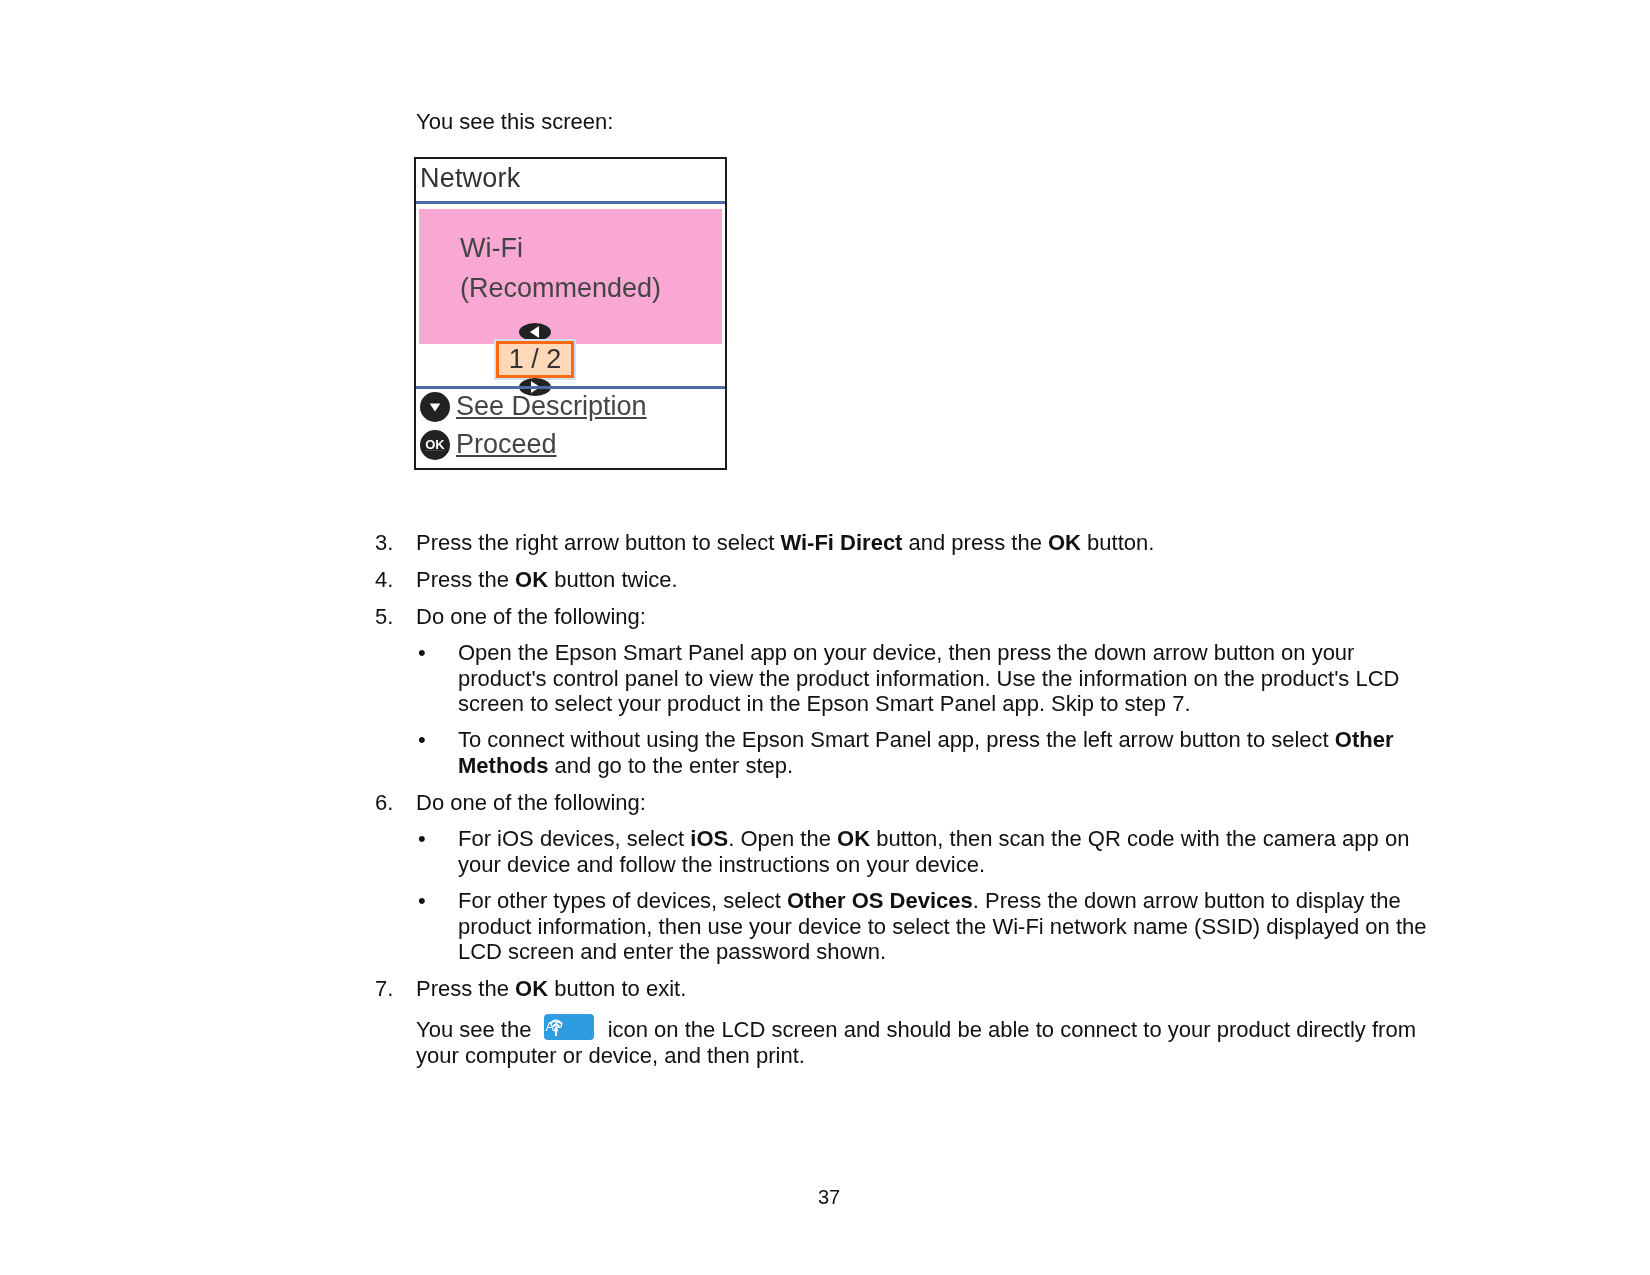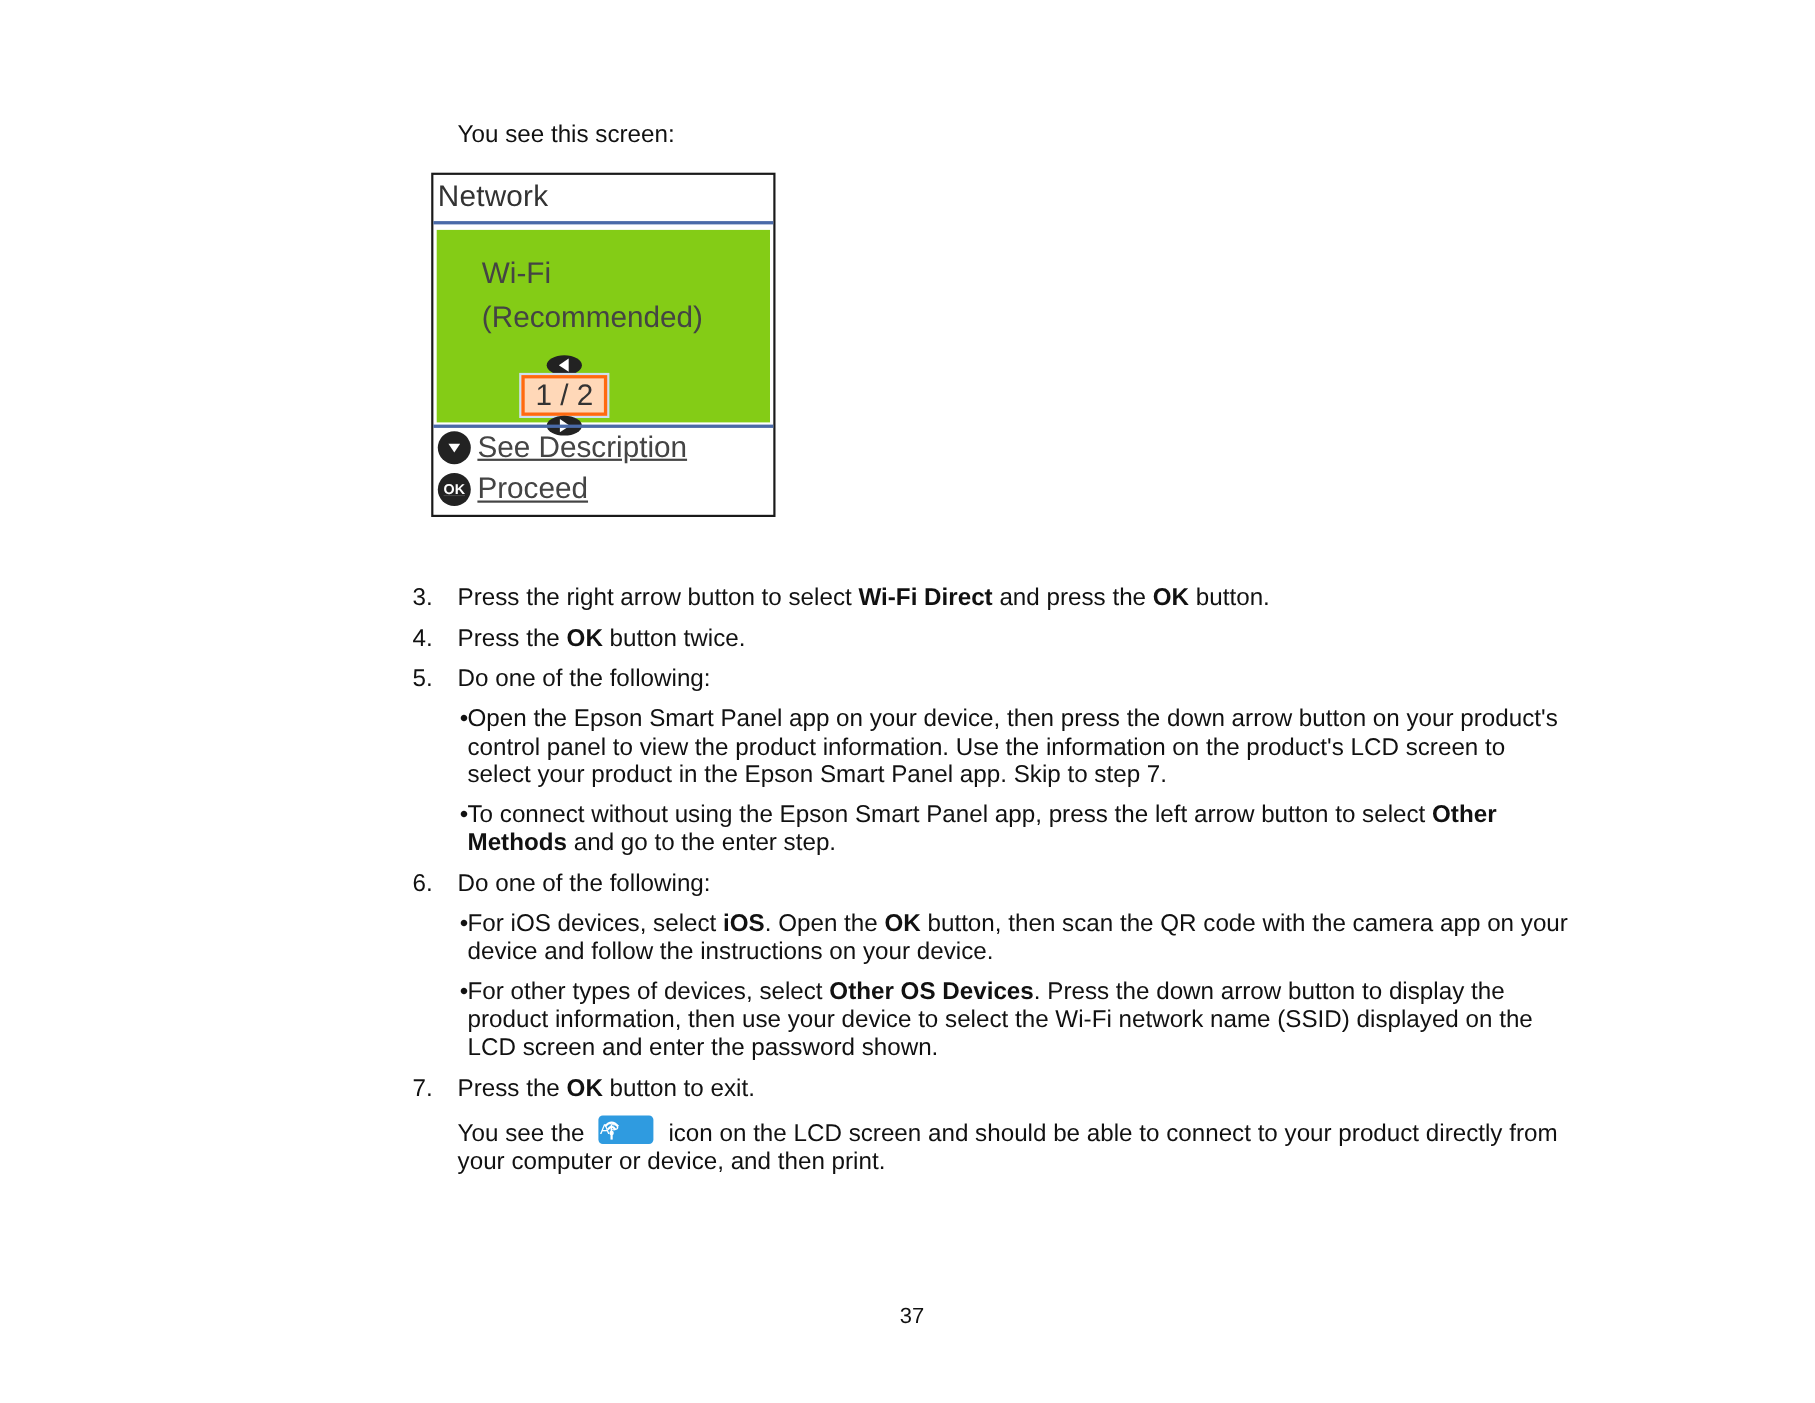--- a/index.html
+++ b/index.html
@@ -1,40 +1,40 @@
 <!DOCTYPE html>
 <html><head>
 <meta charset="utf-8">
 <style>
   html, body { margin: 0; padding: 0; background: #ffffff; }
   body { width: 1650px; height: 1275px; position: relative; overflow: hidden;
          font-family: "Liberation Sans", sans-serif; color: #111111; font-size: 22px; }
   .abs { position: absolute; }
   .intro { left: 416px; top: 108px; line-height: 28px; }
   
-  .lcd { left: 392px; top: 157px; width: 313px; height: 313px; border: 2px solid #1a1a1a; background: #fff; box-sizing: border-box; }
+  .lcd { left: 414px; top: 157px; width: 313px; height: 313px; border: 2px solid #1a1a1a; background: #fff; box-sizing: border-box; }
   .lcd-title { position: absolute; left: 4px; top: 4px; font-size: 27px; color: #333; letter-spacing: 0.2px; }
   .lcd-line { position: absolute; left: 0; right: 0; height: 3px; background: #4a6aa8; }
-  .lcd-mid { position: absolute; left: 3px; right: 3px; top: 50px; height: 175px; background: #84cc16; }
+  .lcd-mid { position: absolute; left: 3px; right: 3px; top: 50px; height: 135px; background: #f9a8d4; }
   .lcd-opt1 { position: absolute; left: 41px; top: 24px; font-size: 27px; color: #444; }
   .lcd-opt2 { position: absolute; left: 41px; top: 64px; font-size: 27px; color: #444; text-align: center; }
   .pager { position: absolute; left: 75px; top: 114px; height: 50px; display: flex; align-items: center; flex-direction: column; }
   .arrow-btn { width: 32px; height: 32px; border-radius: 50%; background: #222; display: flex; align-items: center; justify-content: center; }
   .arrow-btn svg { width: 18px; height: 18px; }
   .page-box { width: 78px; height: 44px; margin: 0 2px; border: 3px solid #ff6a10; background: #ffd8b8; box-sizing: border-box;
               display: flex; align-items: center; justify-content: center; font-size: 27px; color: #333; box-shadow: 0 0 0 2px #cfe0f0; }
   .lcd-foot { position: absolute; left: 4px; font-size: 27px; color: #444; display: flex; align-items: center; text-decoration: underline; }
   .foot-icon { width: 30px; height: 30px; border-radius: 50%; background: #222; margin-right: 6px; display: flex; align-items: center; justify-content: center; color: #fff; font-size: 13px; font-weight: bold; }
   
   .step { position: absolute; left: 375px; line-height: 26px; }
   .step .num { position: absolute; left: 0; width: 30px; }
   .step .txt { position: absolute; left: 41px; white-space: nowrap; }
   .bullet { position: absolute; left: 418px; width: 1010px; line-height: 25.5px; }
   .bullet .dot { position: absolute; left: 0; top: 0; }
-  .bullet .btxt { margin-left: 7px; display: block; }
+  .bullet .btxt { margin-left: 40px; display: block; }
   .para { position: absolute; left: 416px; width: 1010px; line-height: 25.5px; }
   .ap-icon { display: inline-block; width: 50px; height: 26px; background: #2f9be0; border-radius: 4px; vertical-align: -3px; margin: 0 8px 0 6px; position: relative; }
   .ap-icon svg { position: absolute; left: 4px; top: 3px; }
   .ap-text { position: absolute; left: 2px; top: 2px; color: #fff; font-size: 13px; line-height: 22px; }
   .page-num { left: 818px; top: 1186px; font-weight: normal; font-size: 20px; }
   b { font-weight: bold; }
 </style>
 </head>
 <body>
 

